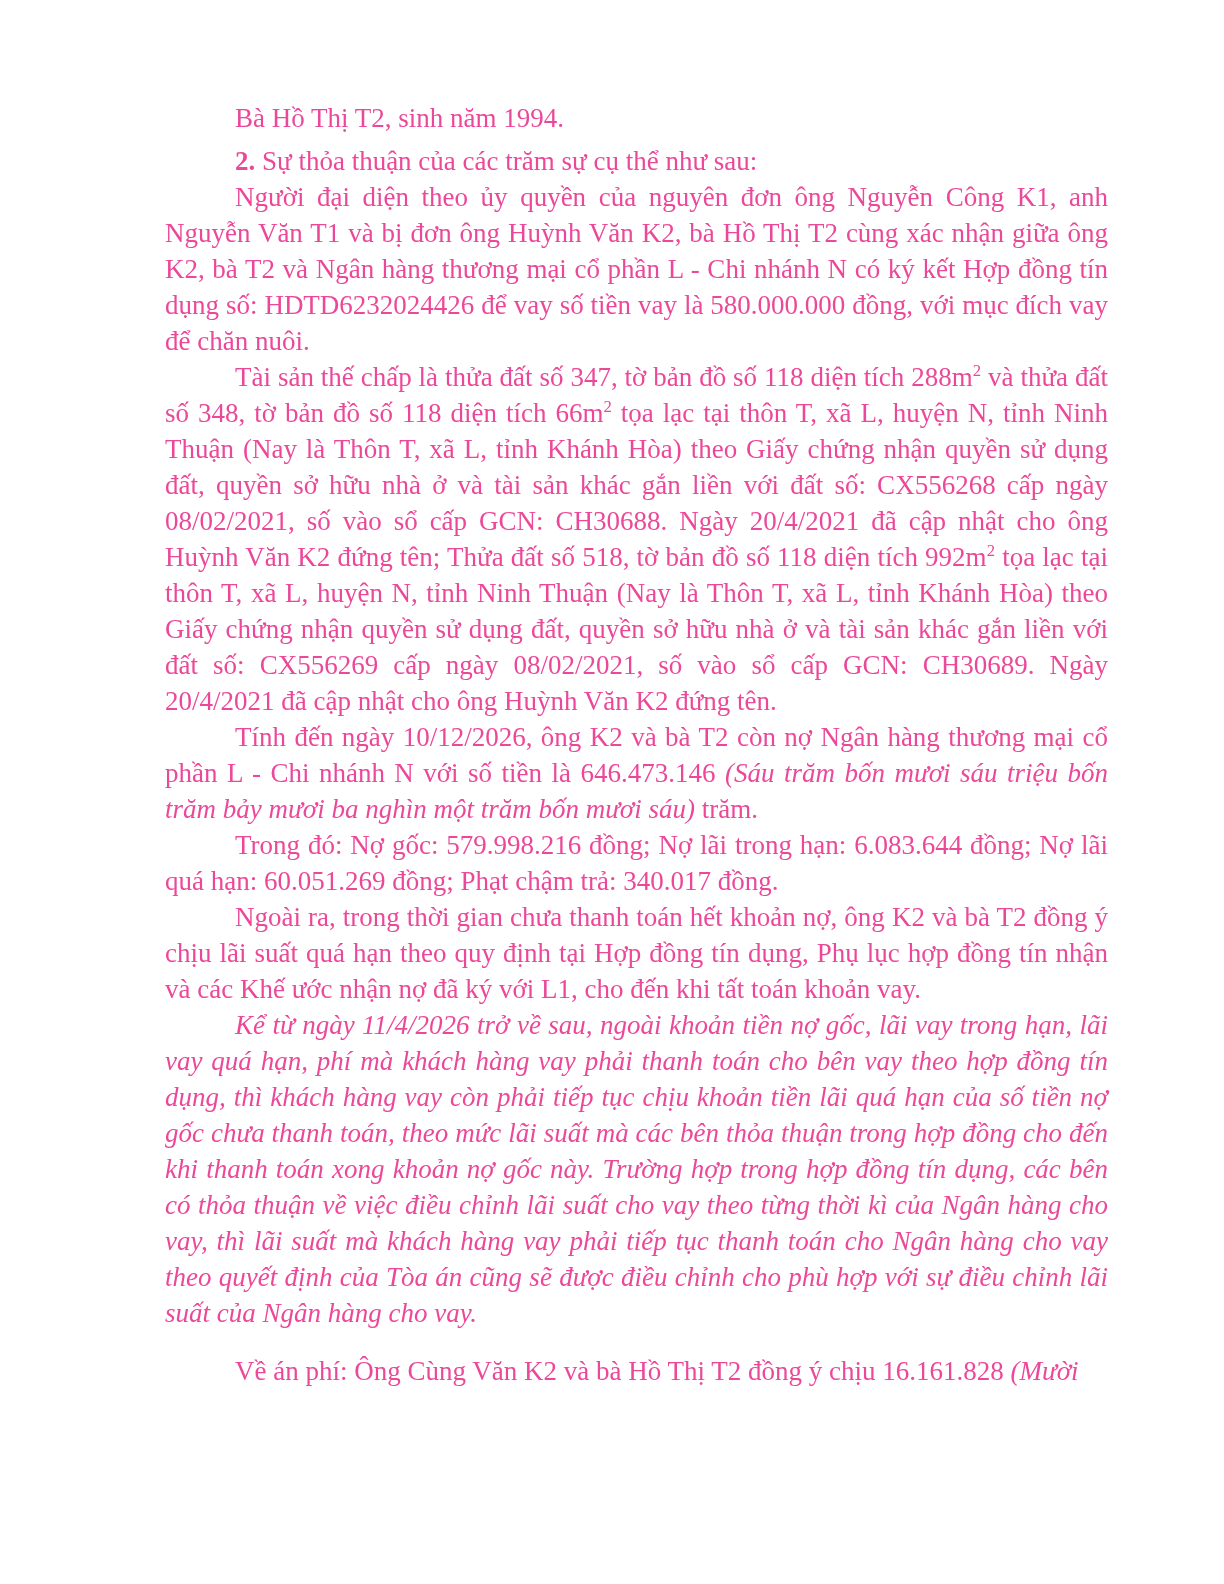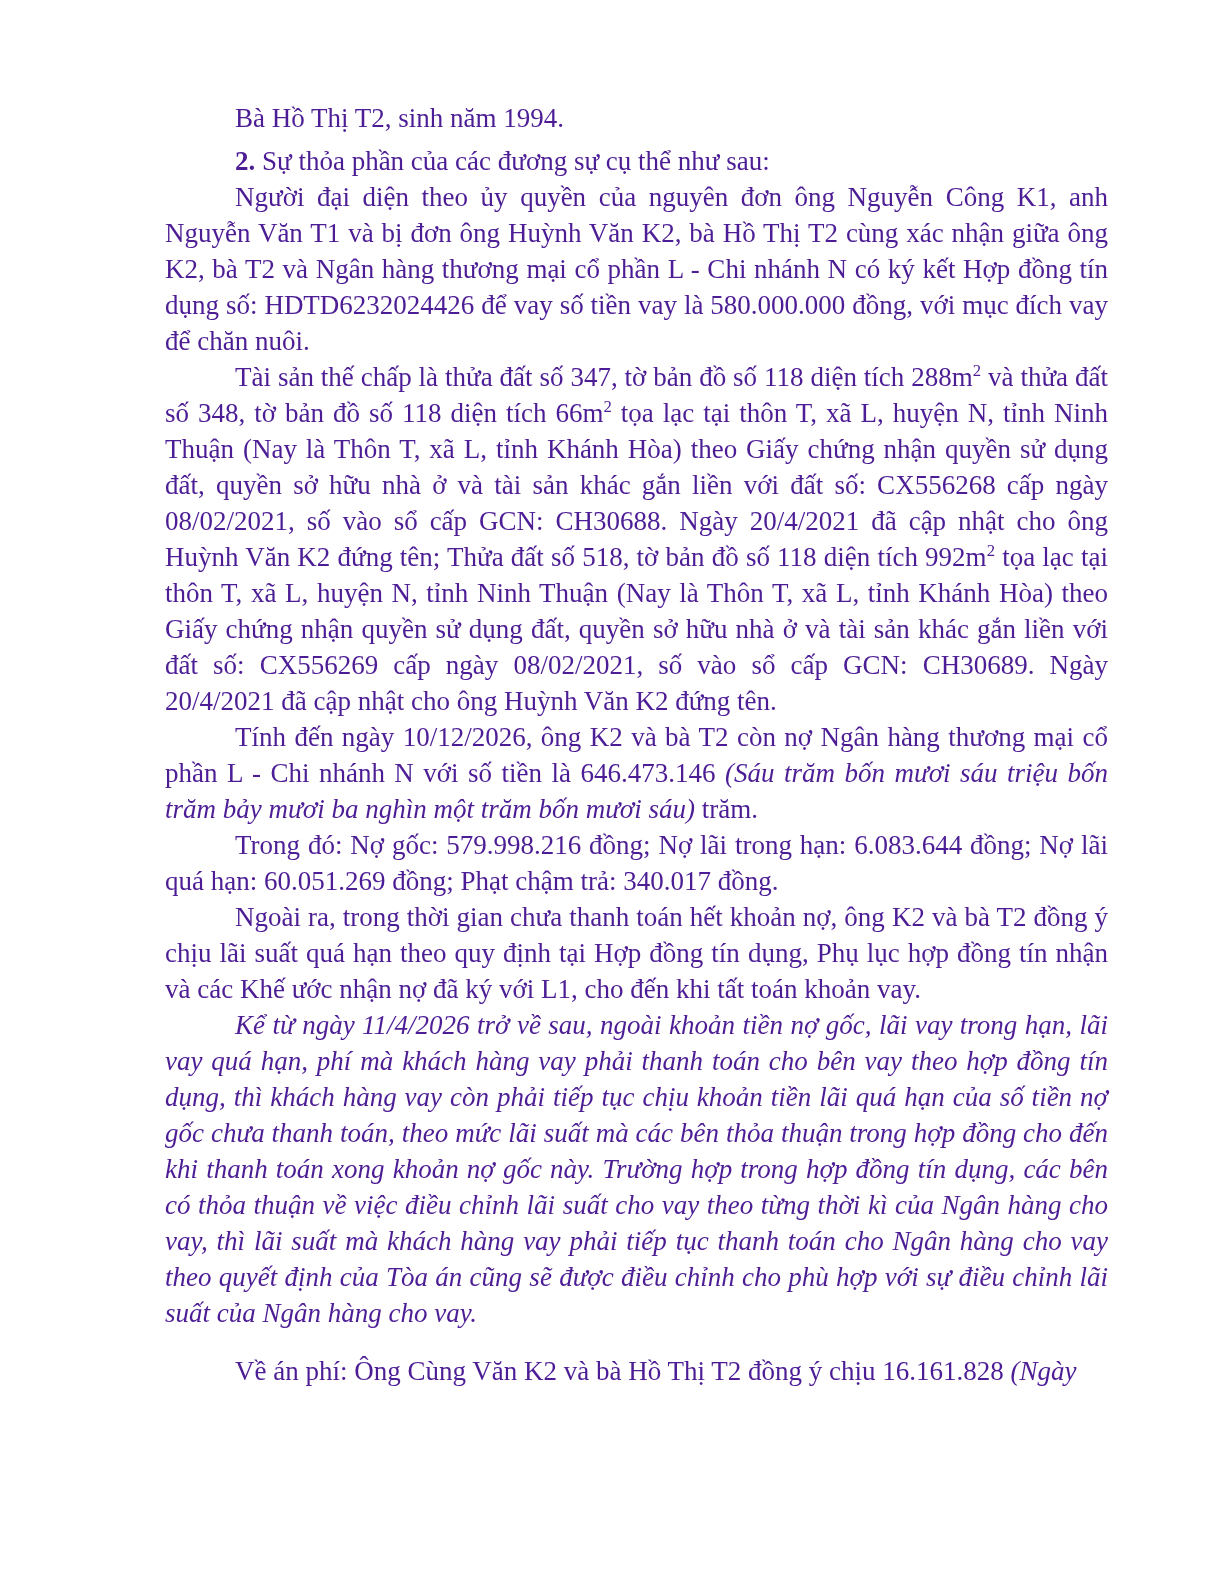--- a/index.html
+++ b/index.html
@@ -44,24 +44,24 @@
   sup.run-sup {
     font-size: 0.62em;
     line-height: 0;
     vertical-align: super;
   }
 </style>
 </head>
 <body>
 
 <div class="page">
-  <div class="doc-body" style="color: #4c1d95;">
+  <div class="doc-body" style="color: #ec4899;">
       <p class="para"><span class="">Bà Hồ Thị T2, sinh năm 1994.</span></p>
-      <p class="para gap-sm"><span class=" run-b">2.</span><span class=""> Sự thỏa phần của các đương sự cụ thể như sau:</span></p>
+      <p class="para gap-sm"><span class=" run-b">2.</span><span class=""> Sự thỏa thuận của các trăm sự cụ thể như sau:</span></p>
       <p class="para"><span class="">Người đại diện theo ủy quyền của nguyên đơn ông Nguyễn Công K1, anh Nguyễn Văn T1 và bị đơn ông Huỳnh Văn K2, bà Hồ Thị T2 cùng xác nhận giữa ông K2, bà T2 và Ngân hàng thương mại cổ phần L - Chi nhánh N có ký kết Hợp đồng tín dụng số: HDTD6232024426 để vay số tiền vay là 580.000.000 đồng, với mục đích vay để chăn nuôi.</span></p>
       <p class="para"><span class="">Tài sản thế chấp là thửa đất số 347, tờ bản đồ số 118 diện tích 288m</span><sup class="run-sup">2</sup><span class=""> và thửa đất số 348, tờ bản đồ số 118 diện tích 66m</span><sup class="run-sup">2</sup><span class="">  tọa lạc tại thôn T, xã L, huyện N, tỉnh Ninh Thuận (Nay là Thôn T, xã L, tỉnh Khánh Hòa) theo Giấy chứng nhận quyền sử dụng đất, quyền sở hữu nhà ở và tài sản khác gắn liền với đất số: CX556268 cấp ngày 08/02/2021, số vào sổ cấp GCN: CH30688. Ngày 20/4/2021 đã cập nhật cho ông Huỳnh Văn K2 đứng tên; Thửa đất số 518, tờ bản đồ số 118 diện tích 992m</span><sup class="run-sup">2</sup><span class=""> tọa lạc tại thôn T, xã L, huyện N, tỉnh Ninh Thuận (Nay là Thôn T, xã L, tỉnh Khánh Hòa) theo Giấy chứng nhận quyền sử dụng đất, quyền sở hữu nhà ở và tài sản khác gắn liền với đất số: CX556269 cấp ngày 08/02/2021, số vào sổ cấp GCN: CH30689. Ngày 20/4/2021 đã cập nhật cho ông Huỳnh Văn K2 đứng tên.</span></p>
       <p class="para"><span class="">Tính đến ngày 10/12/2026, ông K2 và bà T2 còn nợ Ngân hàng thương mại cổ phần L - Chi nhánh N với số tiền là 646.473.146 </span><span class=" run-i">(Sáu trăm bốn mươi sáu triệu bốn trăm bảy mươi ba nghìn một trăm bốn mươi sáu)</span><span class=""> trăm.</span></p>
       <p class="para"><span class="">Trong đó: Nợ gốc: 579.998.216 đồng; Nợ lãi trong hạn: 6.083.644 đồng; Nợ lãi quá hạn: 60.051.269 đồng; Phạt chậm trả: 340.017 đồng.</span></p>
       <p class="para"><span class="">Ngoài ra, trong thời gian chưa thanh toán hết khoản nợ, ông K2 và bà T2 đồng ý chịu lãi suất quá hạn theo quy định tại Hợp đồng tín dụng, Phụ lục hợp đồng tín nhận và các Khế ước nhận nợ đã ký với L1, cho đến khi tất toán khoản vay.</span></p>
       <p class="para"><span class=" run-i">Kể từ ngày 11/4/2026 trở về sau, ngoài khoản tiền nợ gốc, lãi vay trong hạn, lãi vay quá hạn, phí mà khách hàng vay phải thanh toán cho bên vay theo hợp đồng tín dụng, thì khách hàng vay còn phải tiếp tục chịu khoản tiền lãi quá hạn của số tiền nợ gốc chưa thanh toán, theo mức lãi suất mà các bên thỏa thuận trong hợp đồng cho đến khi thanh toán xong khoản nợ gốc này. Trường hợp trong hợp đồng tín dụng, các bên có thỏa thuận về việc điều chỉnh lãi suất cho vay theo từng thời kì của Ngân hàng cho vay, thì lãi suất mà khách hàng vay phải tiếp tục thanh toán cho Ngân hàng cho vay theo quyết định của Tòa án cũng sẽ được điều chỉnh cho phù hợp với sự điều chỉnh lãi suất của Ngân hàng cho vay.</span></p>
-      <p class="para gap-lg"><span class="">Về án phí: Ông Cùng Văn K2 và bà Hồ Thị T2 đồng ý chịu 16.161.828 </span><span class=" run-i">(Ngày</span></p>
+      <p class="para gap-lg"><span class="">Về án phí: Ông Cùng Văn K2 và bà Hồ Thị T2 đồng ý chịu 16.161.828 </span><span class=" run-i">(Mười</span></p>
     </div>
 </div>
 
 </body></html>

